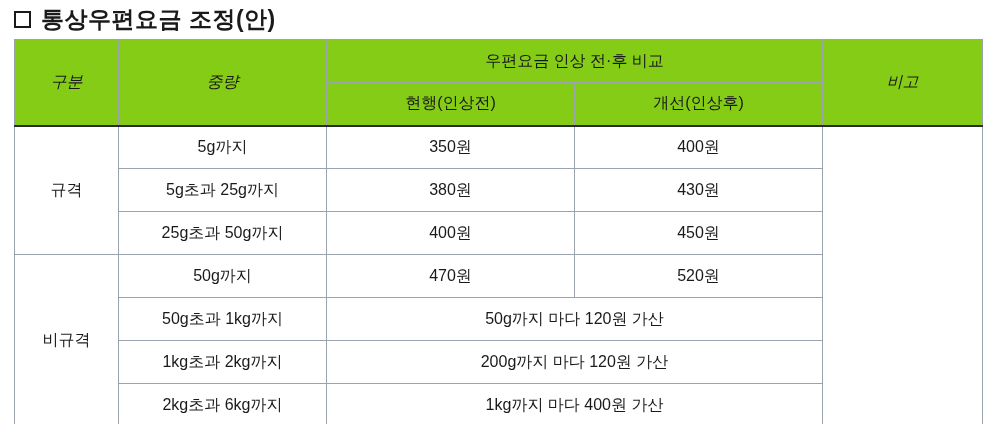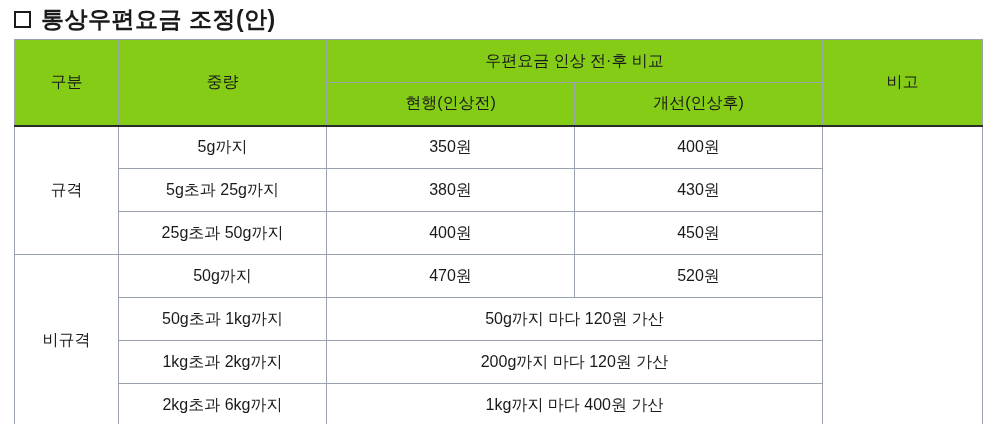--- a/index.html
+++ b/index.html
@@ -58,20 +58,21 @@
     height: 43px;
     box-sizing: border-box;
   }
   thead th {
     background: #84cc16;
     font-size: 16px;
     height: 28px;
   }
   thead th.tall {
     height: 56px;
+    font-style: italic;
   }
   .outer-top td, .outer-top th {
     border-top: 2px solid #2b2b2b;
   }
   .outer-bottom td {
     border-bottom: 2px solid #2b2b2b;
   }
   .hdr-bottom {
     border-bottom: 2px solid #2b2b2b !important;
   }

